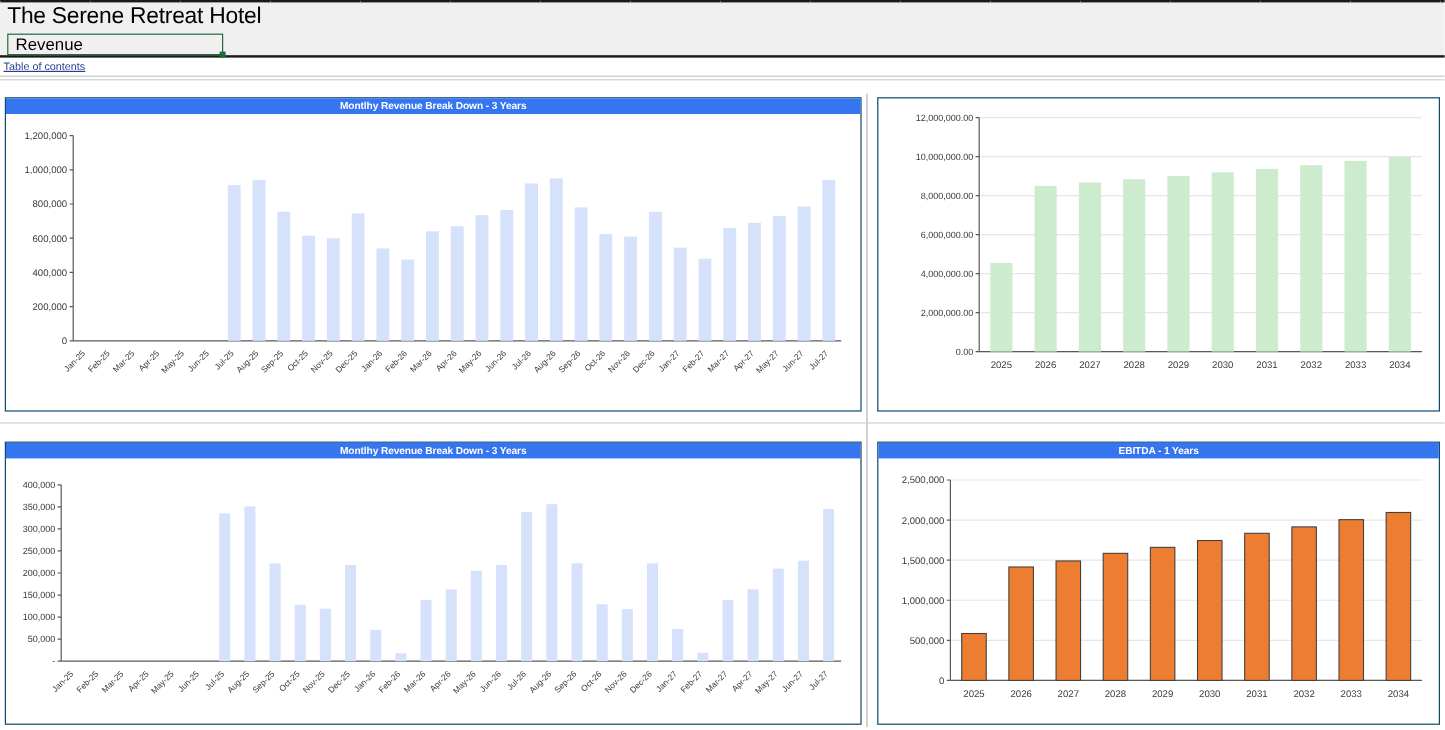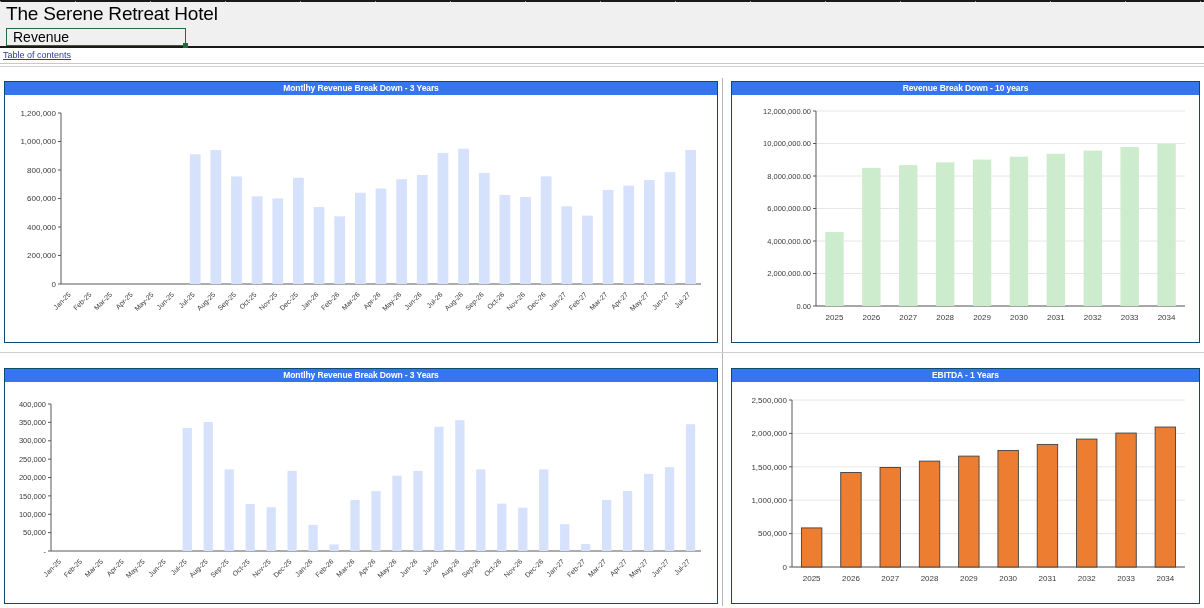--- a/index.html
+++ b/index.html
@@ -193,21 +193,20 @@
           <text x="603.0967741935484" y="200" class="cat-text" font-size="7" text-anchor="end" transform="rotate(-45 603.0967741935484 200)">Mar-27</text>
           <text x="623.741935483871" y="200" class="cat-text" font-size="7" text-anchor="end" transform="rotate(-45 623.741935483871 200)">Apr-27</text>
           <text x="644.3870967741935" y="200" class="cat-text" font-size="7" text-anchor="end" transform="rotate(-45 644.3870967741935 200)">May-27</text>
           <text x="665.0322580645162" y="200" class="cat-text" font-size="7" text-anchor="end" transform="rotate(-45 665.0322580645162 200)">Jun-27</text>
           <text x="685.6774193548388" y="200" class="cat-text" font-size="7" text-anchor="end" transform="rotate(-45 685.6774193548388 200)">Jul-27</text>
         </svg>
     </div>
   </div>
 
   <div class="panel" id="panel-tr">
-    <div class="panel-title">Revenue Break Down - 10 years</div>
     <div class="plot-wrap">
       <svg id="svg-tr" width="467" height="247" viewBox="0 0 467 247">
           <line x1="84" x2="453" y1="211" y2="211" class="grid-line"></line>
           <line x1="84" x2="453" y1="178.5" y2="178.5" class="grid-line"></line>
           <line x1="84" x2="453" y1="146" y2="146" class="grid-line"></line>
           <line x1="84" x2="453" y1="113.5" y2="113.5" class="grid-line"></line>
           <line x1="84" x2="453" y1="81" y2="81" class="grid-line"></line>
           <line x1="84" x2="453" y1="48.5" y2="48.5" class="grid-line"></line>
           <line x1="84" x2="453" y1="16" y2="16" class="grid-line"></line>
           <line x1="81" x2="84" y1="211" y2="211" class="axis-line"></line>

